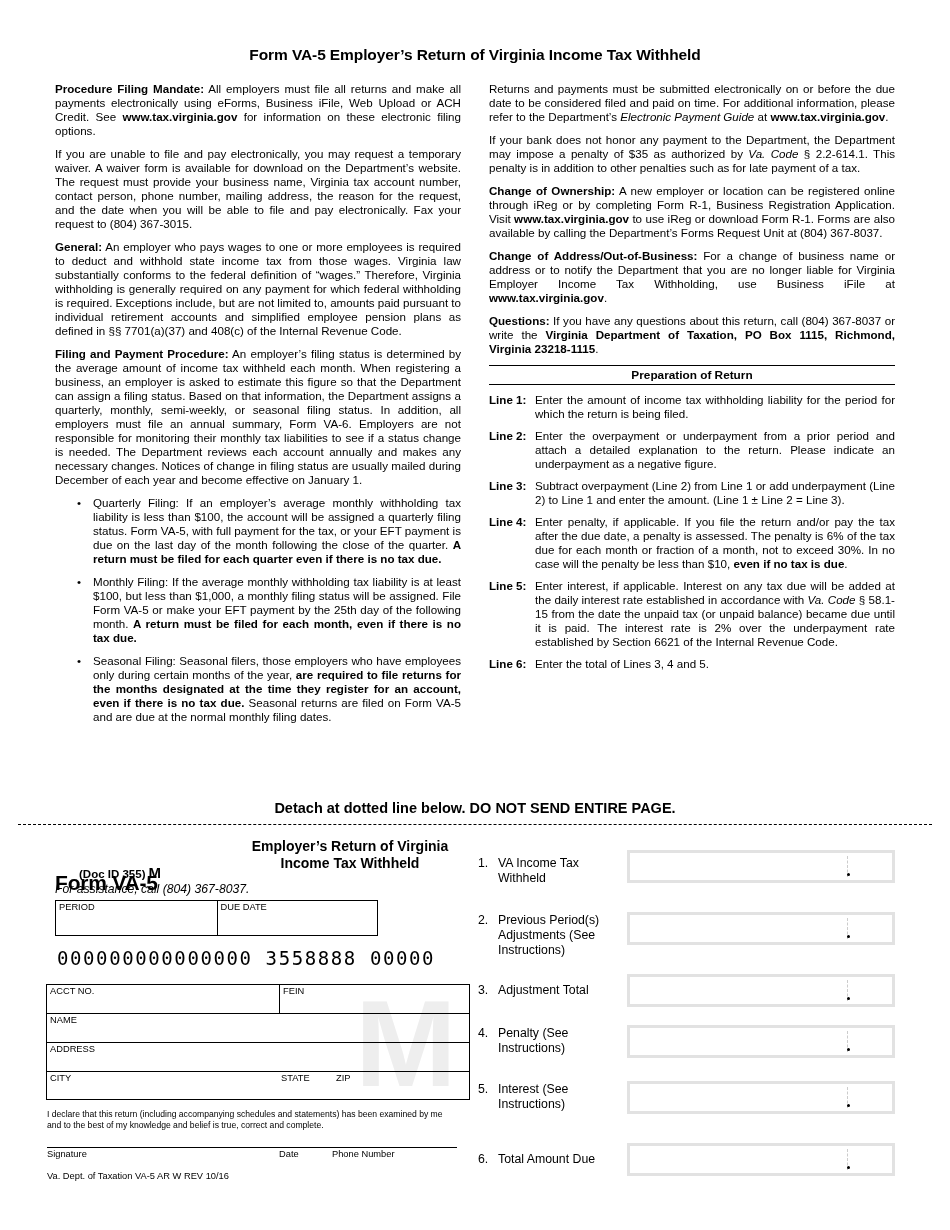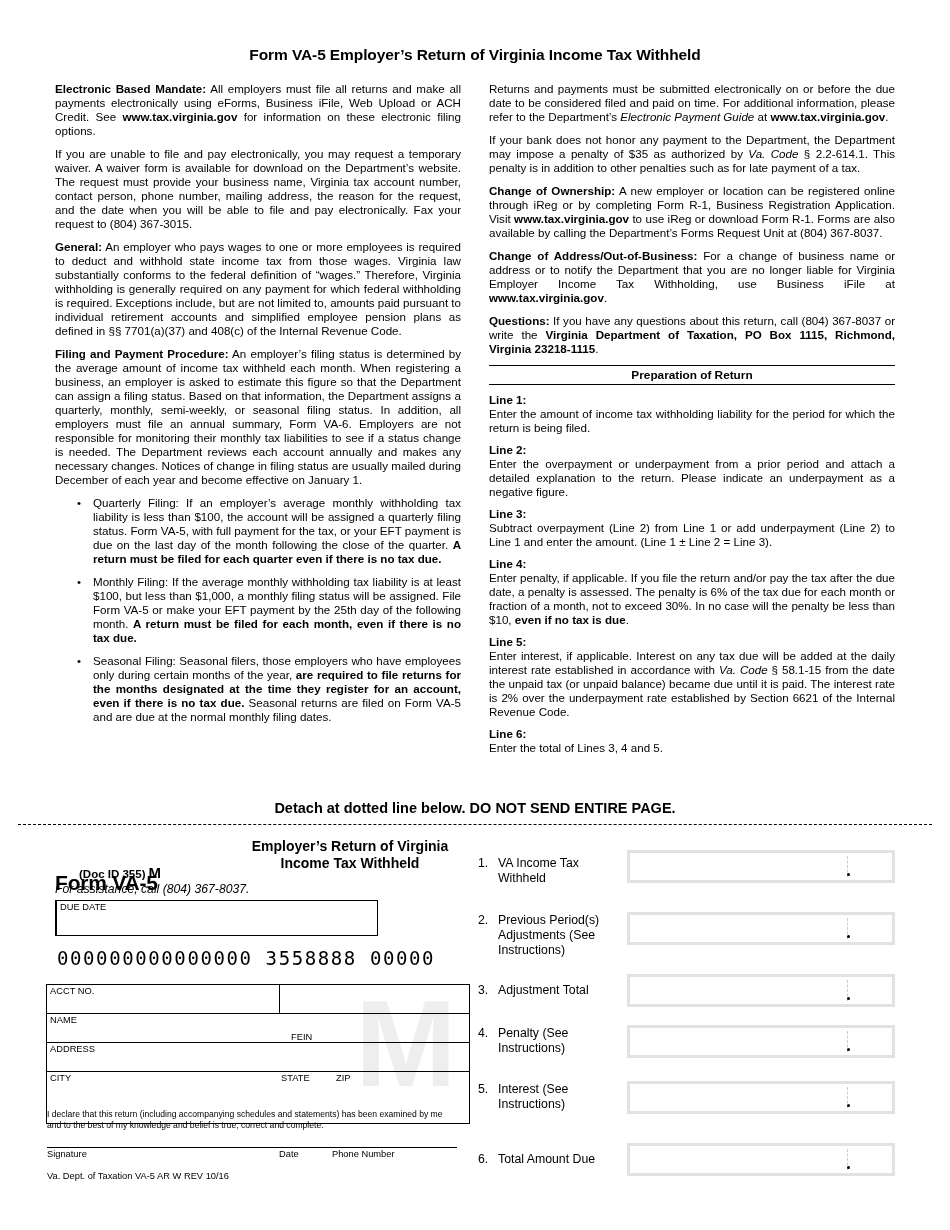--- a/index.html
+++ b/index.html
@@ -85,21 +85,20 @@
     text-align: center;
     font-size: 11.8px;
     font-weight: bold;
     padding: 2px 0 2px 0;
   }
   .line-item {
     display: flex;
     margin-top: 8px;
     font-size: 11.6px;
     line-height: 14.0px;
-    flex-direction: column;
   }
   .line-item .line-label {
     font-weight: bold;
     white-space: nowrap;
     flex: 0 0 auto;
     width: 46px;
   }
   .line-item .line-text {
     flex: 1 1 auto;
     text-align: justify;
@@ -203,21 +202,21 @@
     letter-spacing: 1.6px;
     white-space: pre;
   }
 
   
   .addr-block {
     position: absolute;
     left: 46px;
     top: 150px;
     width: 424px;
-    height: 140px;
+    height: 116px;
     border: 1.2px solid #000;
     box-sizing: border-box;
   }
   .addr-row {
     position: relative;
     box-sizing: border-box;
     border-bottom: 1.2px solid #000;
     height: 29px;
     padding: 1px 0 0 3px;
     font-size: 9.3px;
@@ -228,21 +227,21 @@
     left: 232px;
     top: 0;
     bottom: 0;
     border-left: 1.2px solid #000;
   }
   .addr-row .sub {
     position: absolute;
     top: 1px;
     font-size: 9.3px;
   }
-  .addr-row .sub.fein { left: 244px; margin-top: 46px; }
+  .addr-row .sub.fein { left: 236px; }
   .addr-row .sub.state { left: 234px; }
   .addr-row .sub.zip { left: 289px; }
 
   
   .watermark-m {
     position: absolute;
     left: 355px;
     top: 160px;
     font-size: 122px;
     font-weight: bold;
@@ -343,21 +342,21 @@
 </head>
 <body>
 
 <div class="page">
 
   <div class="doc-title">Form VA-5 Employer’s Return of Virginia Income Tax Withheld</div>
 
   <div class="columns">
 
     <div class="col">
-      <p><b>Electronic Based Mandate:</b><span> All employers must file all returns and make all payments electronically using eForms, Business iFile, Web Upload or ACH Credit. See </span><b>www.tax.virginia.gov</b><span> for information on these electronic filing options.</span></p>
+      <p><b>Procedure Filing Mandate:</b><span> All employers must file all returns and make all payments electronically using eForms, Business iFile, Web Upload or ACH Credit. See </span><b>www.tax.virginia.gov</b><span> for information on these electronic filing options.</span></p>
 
       <p>If you are unable to file and pay electronically, you may request a temporary waiver. A waiver form is available for download on the Department’s website. The request must provide your business name, Virginia tax account number, contact person, phone number, mailing address, the reason for the request, and the date when you will be able to file and pay electronically. Fax your request to (804) 367-3015.</p>
 
       <p><b>General:</b><span> An employer who pays wages to one or more employees is required to deduct and withhold state income tax from those wages. Virginia law substantially conforms to the federal definition of “wages.” Therefore, Virginia withholding is generally required on any payment for which federal withholding is required. Exceptions include, but are not limited to, amounts paid pursuant to individual retirement accounts and simplified employee pension plans as defined in §§ 7701(a)(37) and 408(c) of the Internal Revenue Code.</span></p>
 
       <p><b>Filing and Payment Procedure:</b><span> An employer’s filing status is determined by the average amount of income tax withheld each month. When registering a business, an employer is asked to estimate this figure so that the Department can assign a filing status. Based on that information, the Department assigns a quarterly, monthly, semi-weekly, or seasonal filing status. In addition, all employers must file an annual summary, Form VA-6. Employers are not responsible for monitoring their monthly tax liabilities to see if a status change is needed. The Department reviews each account annually and makes any necessary changes. Notices of change in filing status are usually mailed during December of each year and become effective on January 1.</span></p>
 
       <ul class="bullets">
         <li>
           <span class="bullet-dot">•</span>
@@ -425,20 +424,21 @@
   <div class="detach-line"></div>
 
   <div class="voucher">
 
     <div class="v-form-name">Form VA-5</div>
     <div class="v-docid"><span>(Doc ID 355)</span><span class="mletter">M</span></div>
     <div class="v-assist">For assistance, call (804) 367-8037.</div>
     <div class="v-head-title">Employer’s Return of Virginia Income Tax Withheld</div>
 
     <div class="period-box">
+      <div class="cell"><span>PERIOD</span></div>
       <div class="cell second"><span>DUE DATE</span></div>
     </div>
 
     <div class="scanline">000000000000000 3558888 00000</div>
 
     <div class="watermark-m">M</div>
 
     <div class="addr-block">
       <div class="addr-row">
         <span class="sub">ACCT NO.</span>

